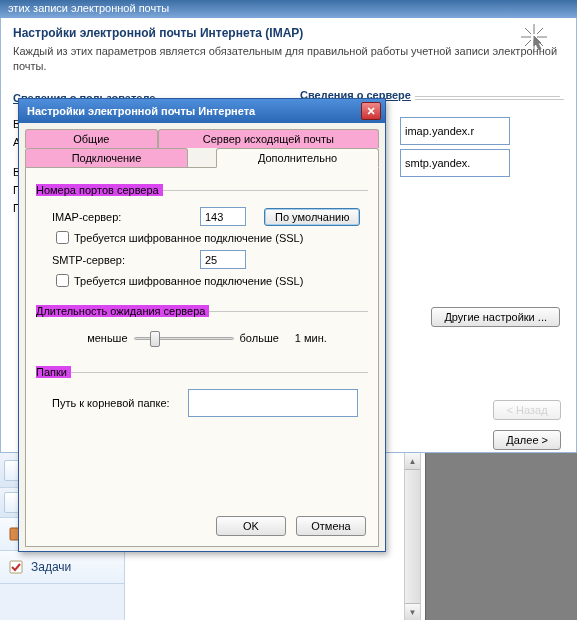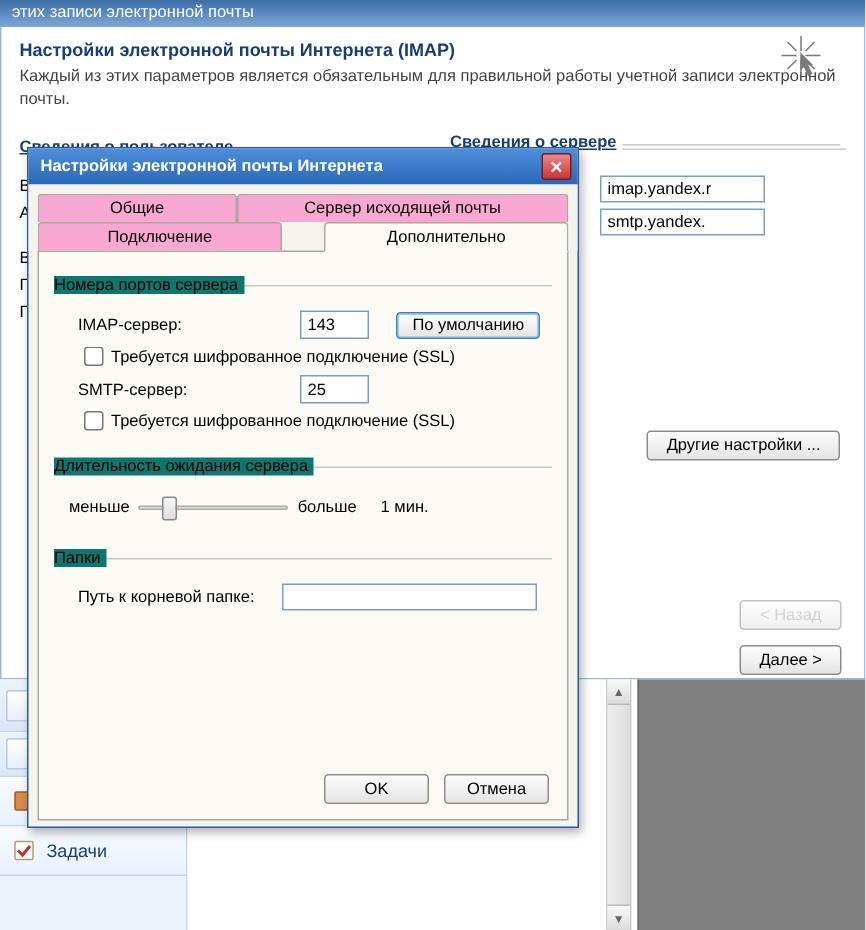--- a/index.html
+++ b/index.html
@@ -41,21 +41,21 @@
   }
   .fieldrow {
     display: flex;
     align-items: center;
     margin: 4px 0;
   }
   .fieldlabel { color: #000; }
   .txtinput {
     border: 1px solid #7a9ecb;
     background: #fff;
-    height: 18px;
+    height: 28px;
     padding: 1px 4px;
     font-size: 11px;
   }
   .btn {
     background: linear-gradient(#fdfdfd, #e4e4e4);
     border: 1px solid #8b8b8b;
     border-radius: 3px;
     padding: 3px 12px;
     font-size: 11px;
     cursor: pointer;
@@ -172,28 +172,28 @@
   .grp {
     margin-bottom: 12px;
   }
   .grp-title {
     border-bottom: 1px solid #c8c8c8;
     display:block;
     margin-bottom:10px;
     position:relative;
   }
   .grp-title span{
-    position:relative; top:6px; background:#0f766e; padding-right:4px;
+    position:relative; top:6px; background:#d946ef; padding-right:4px;
   }
   .row { display:flex; align-items:center; margin:5px 0; gap:6px;}
   .row label{ min-width:100px;margin-left:16px;}
   .portinput{ width:46px; text-align:left; border:1px solid #7a9ecb; height:19px; padding:1px 4px; font-size:11px;}
   .chk { display:flex; align-items:center; gap:5px; margin-left:20px; margin-top:2px; margin-bottom:6px;}
   .chk input{ width:13px; height:13px; margin:0;}
-  .slider-row{display:flex; align-items:center; gap:6px; margin-left:10px;}
+  .slider-row{display:flex; align-items:center; gap:6px; margin-left:10px;justify-content:center;}
   .slider-track{ position:relative; width:100px; height:20px;}
   .slider-track .track{ position:absolute; top:9px; left:0; right:0; height:3px; background:#ddd; border:1px solid #aaa; border-radius:2px;}
   .slider-track .thumb{ position:absolute; top:3px; left:16px; width:10px; height:16px; background:linear-gradient(#f8f8f8,#ddd); border:1px solid #888; border-radius:2px;}
   .dlg-buttons{
     position:absolute;
     bottom:10px; right:12px;
     display:flex; gap:10px;
   }
 
   

